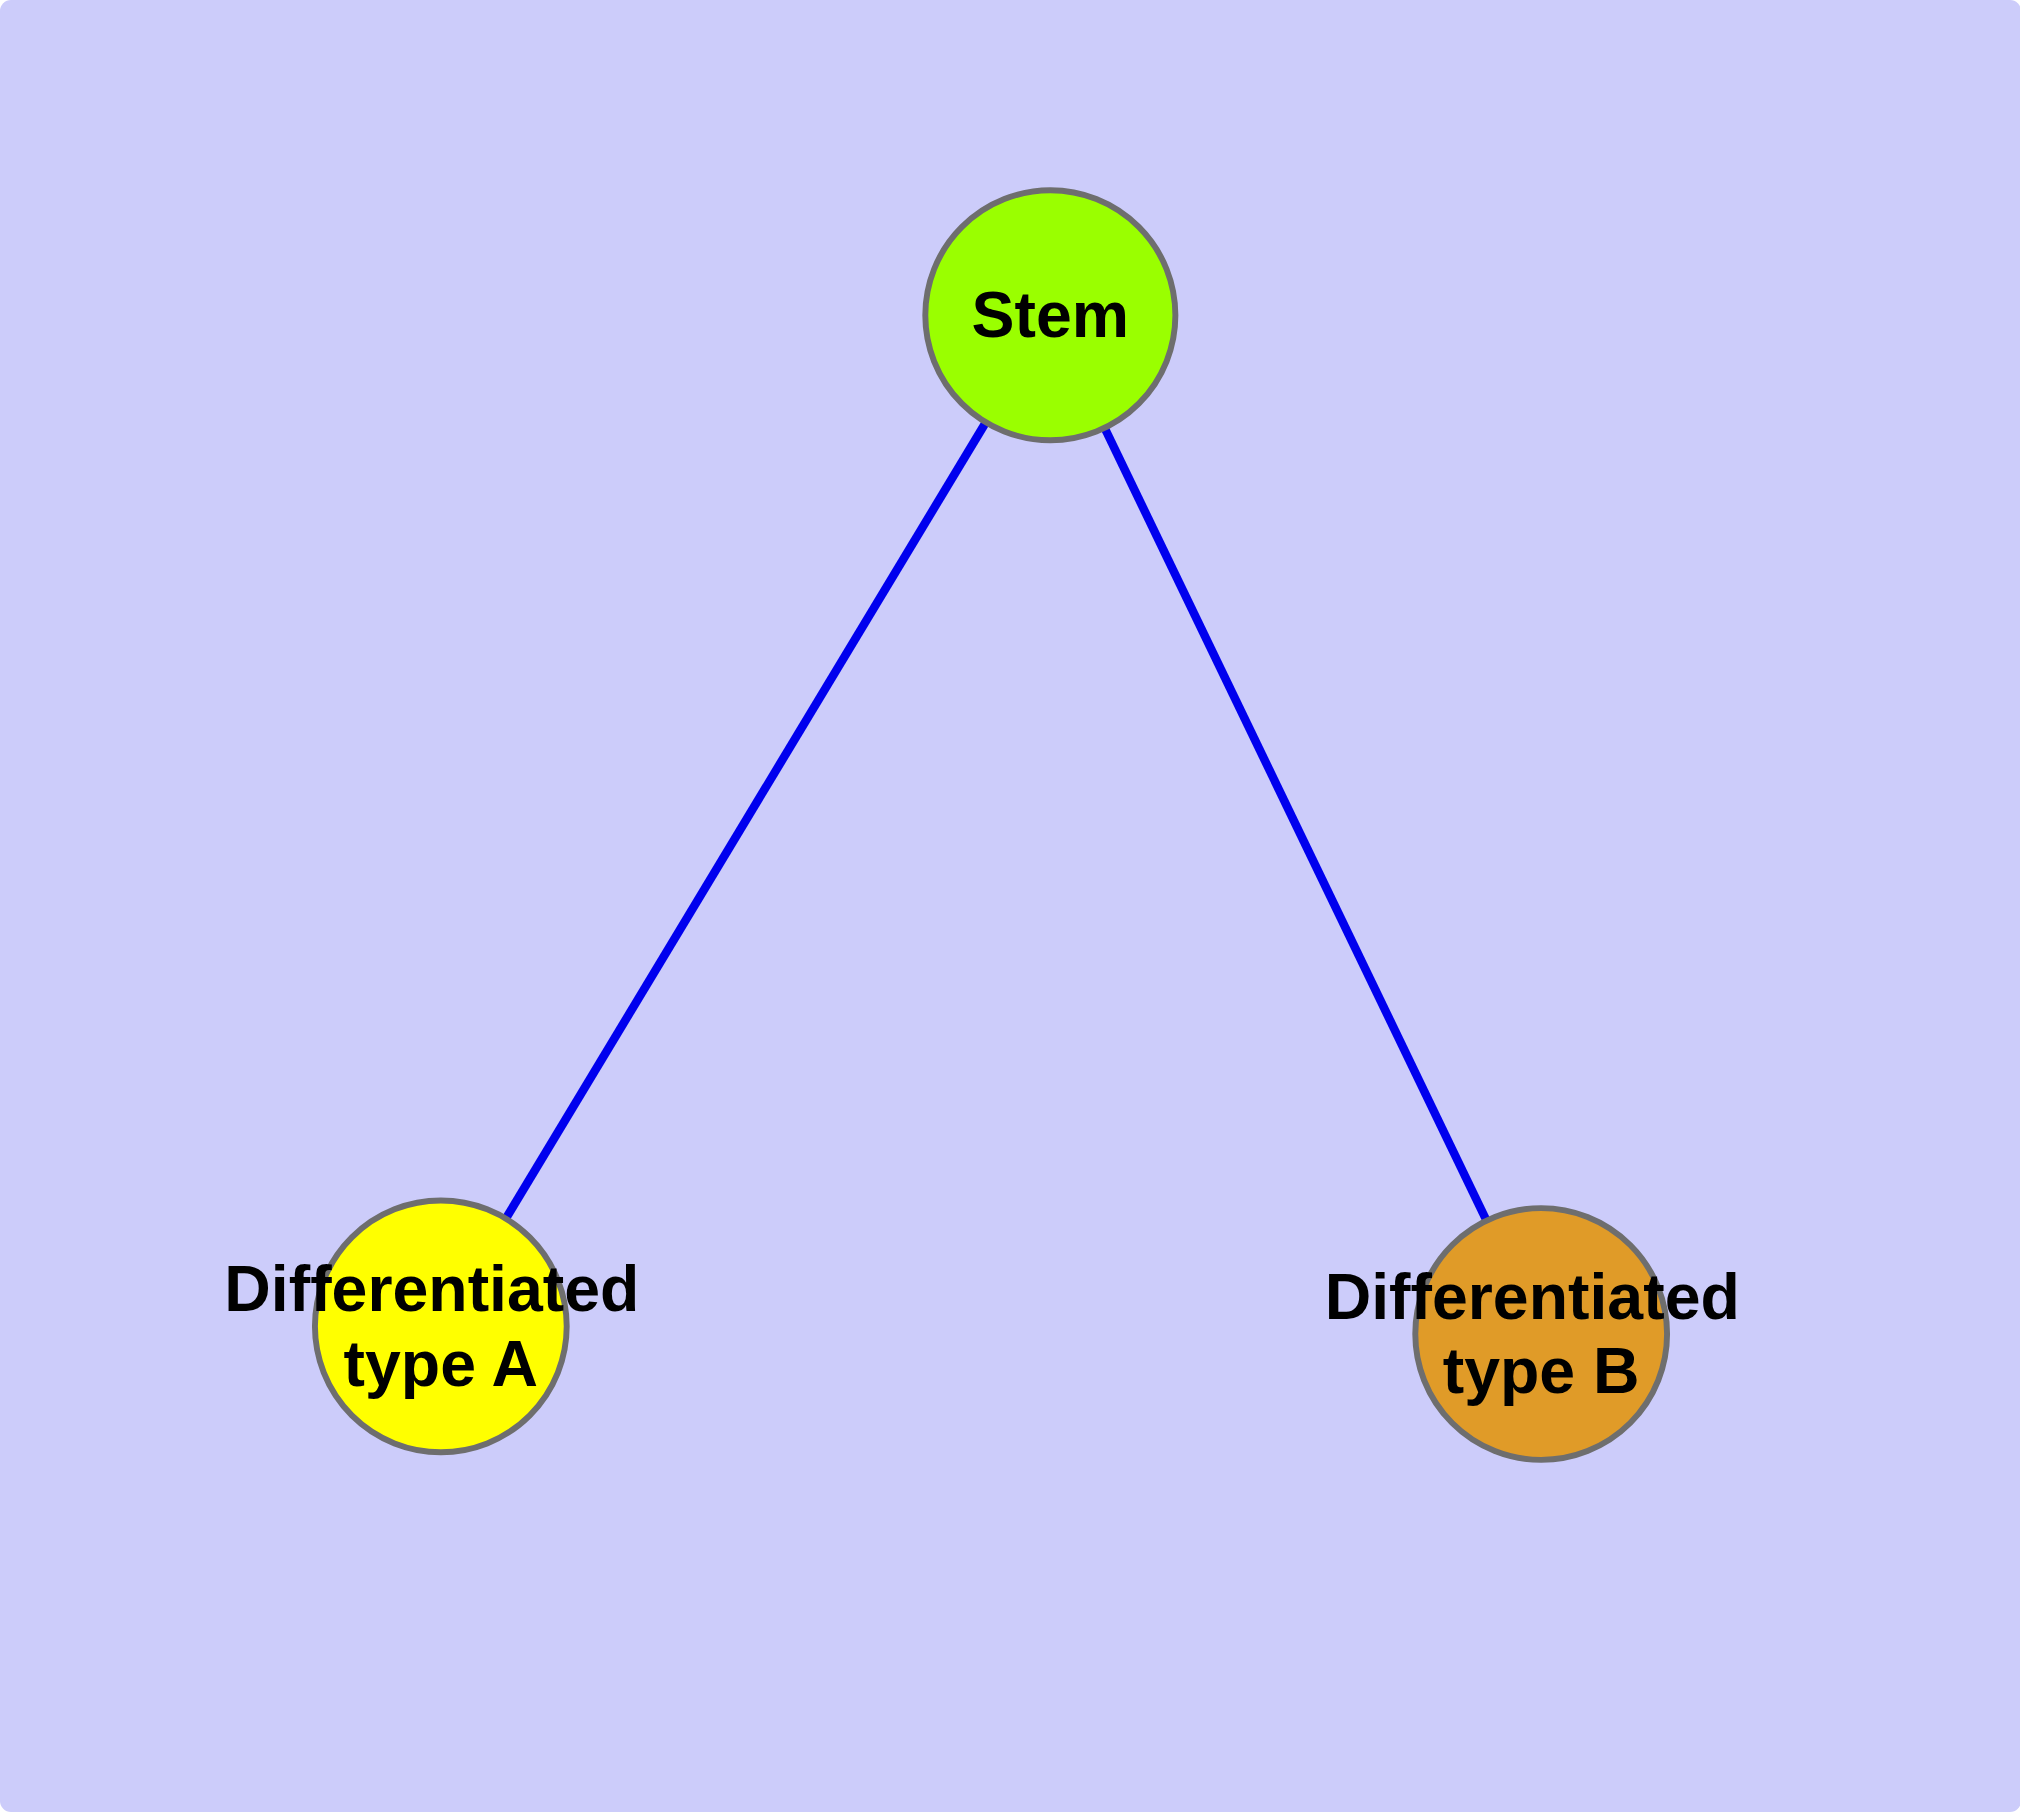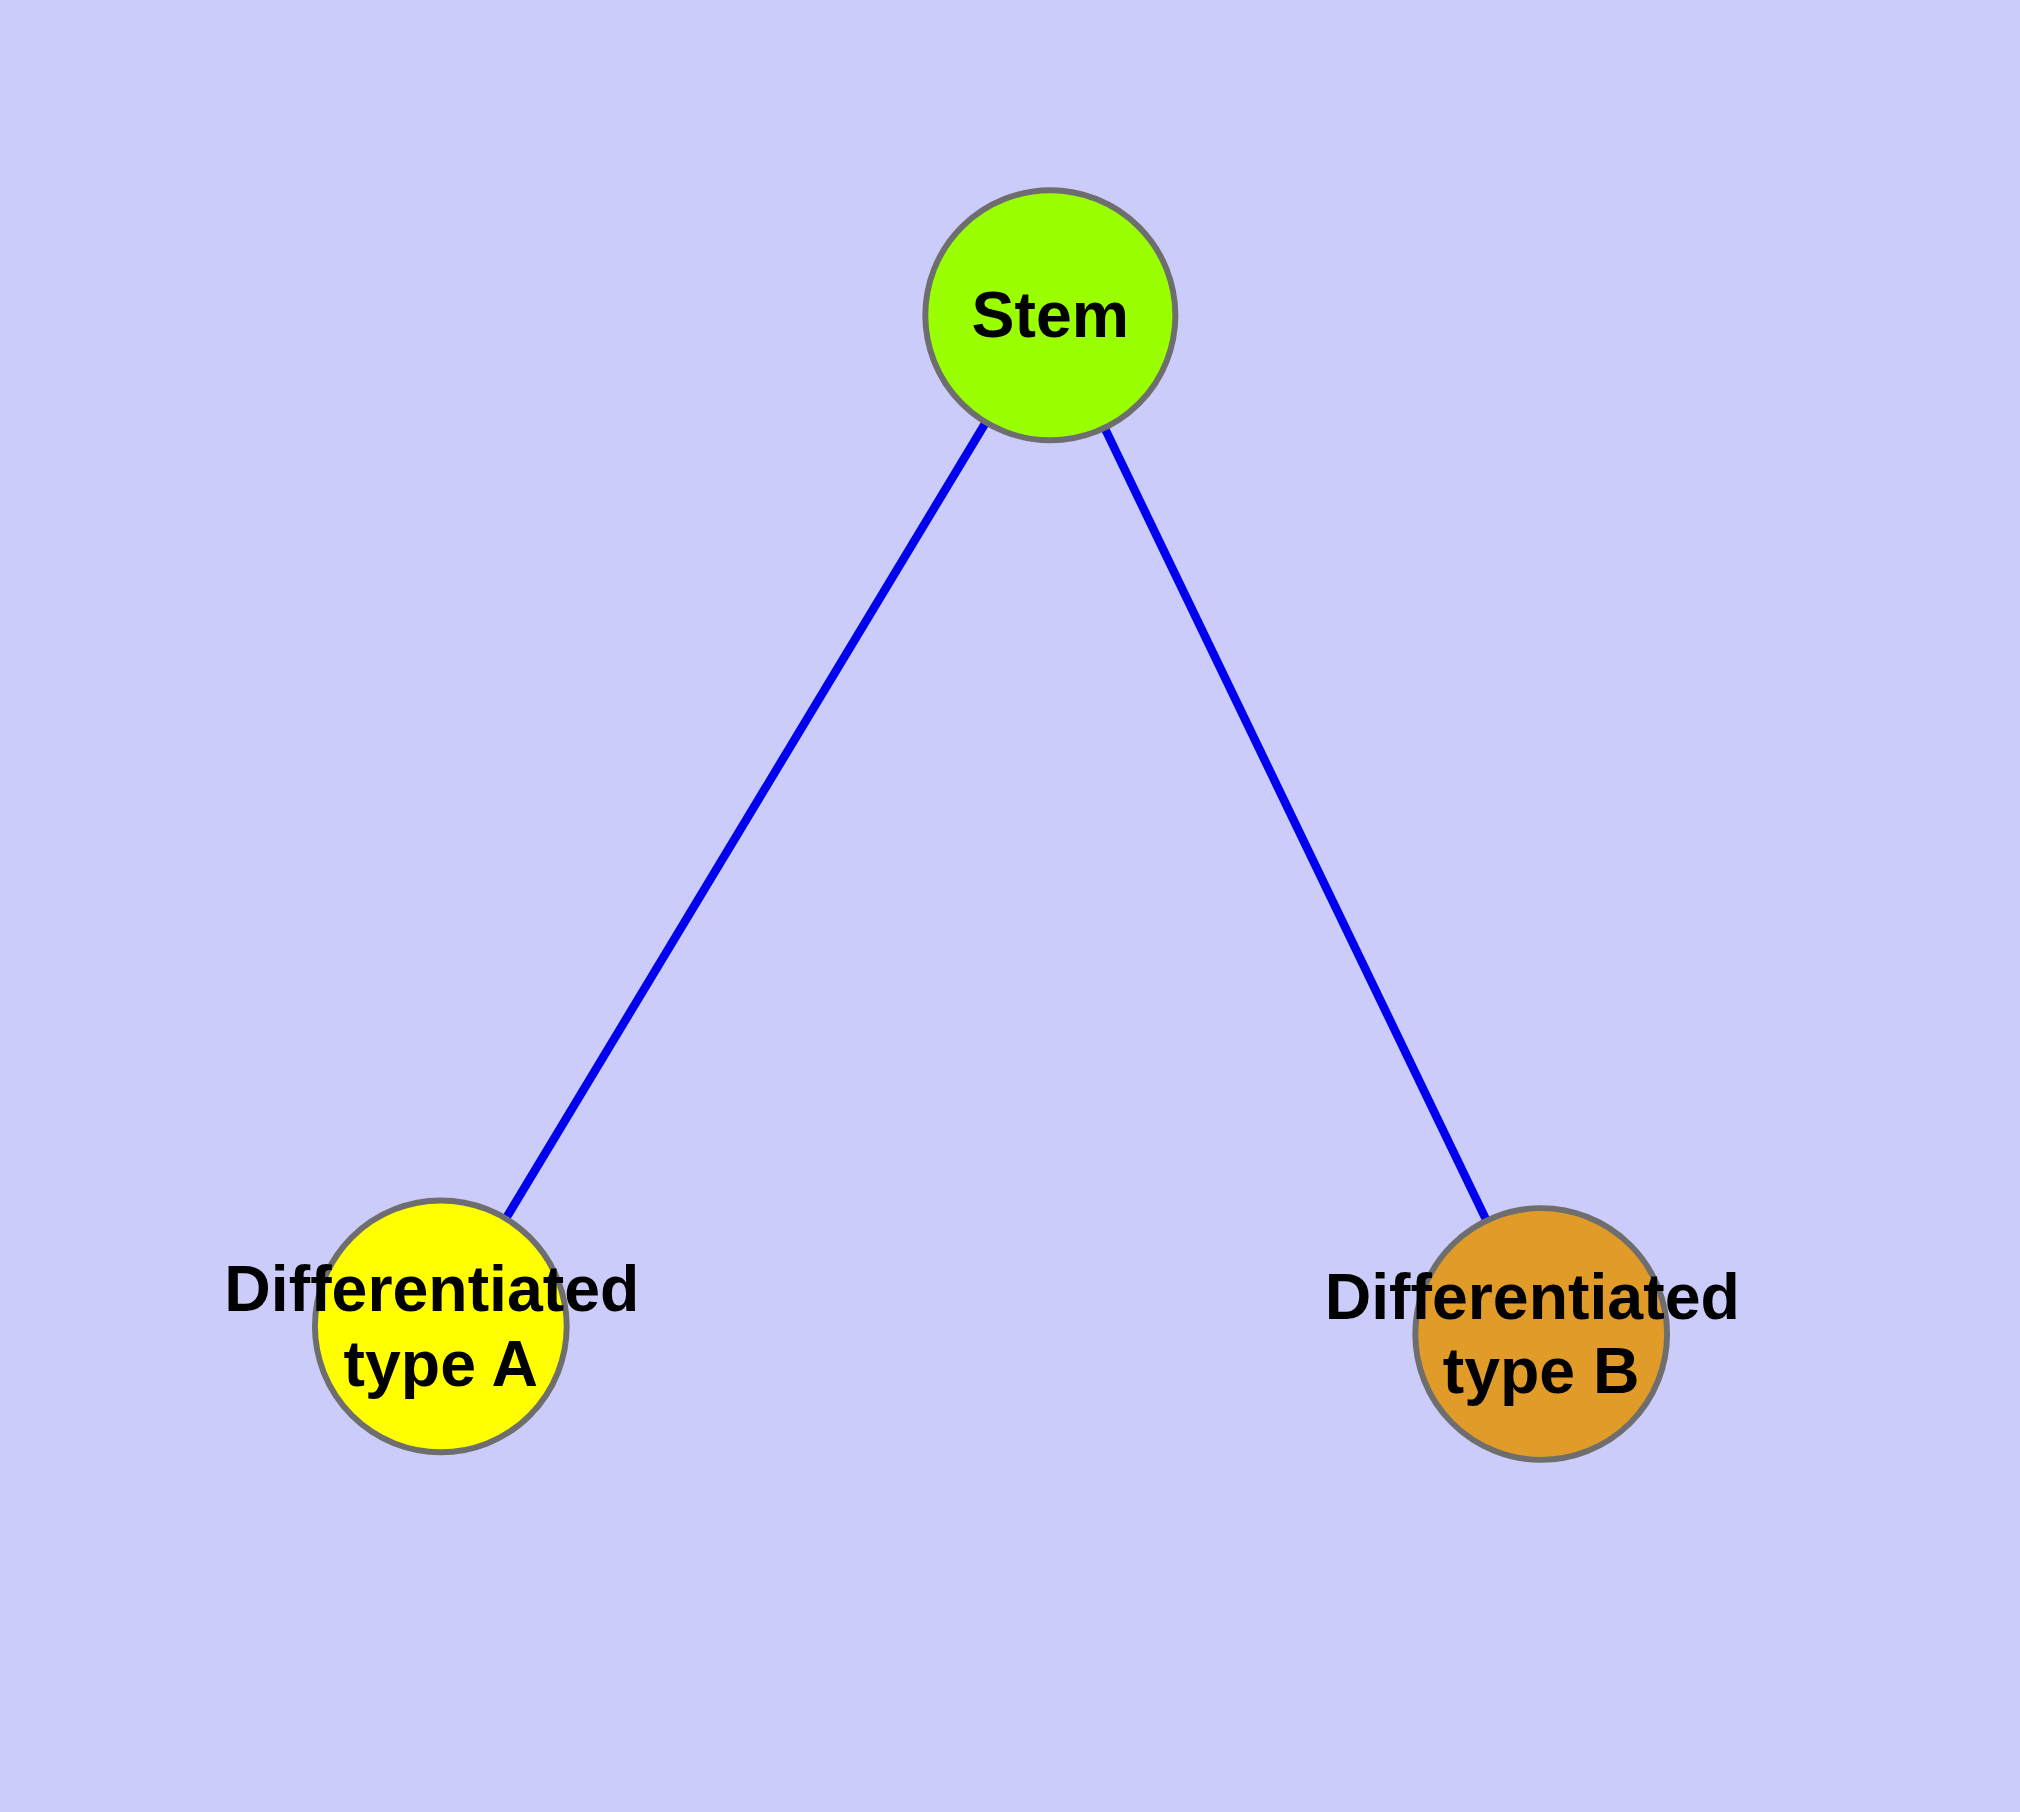--- a/index.html
+++ b/index.html
@@ -27,21 +27,21 @@
     font-family: "Liberation Sans", sans-serif;
     font-weight: bold;
     fill: #000000;
     text-anchor: middle;
     dominant-baseline: central;
   }
 </style>
 </head>
 <body>
 
-<div id="canvas" style="width: 2021px; height: 1812px;">
+<div id="canvas" style="width: 2021px; height: 1812px; border-radius: 11px;">
   <svg id="graph-svg" viewBox="0 0 2384 2138" preserveAspectRatio="none" xmlns="http://www.w3.org/2000/svg">
 
     <rect id="bg-rect" x="0" y="0" width="2384" height="2138" fill="#ccccfa"></rect>
 
     <g id="edge-layer">
       <line id="edge-stem-to-a" x1="1163.120955085606" y1="497.90222612360503" x2="596.3952288934034" y2="1438.241296147663" stroke="#0000ee" stroke-width="10" stroke-linecap="butt"></line>
       <line id="edge-stem-to-b" x1="1302.7940842647047" y1="504.4360782144645" x2="1753.7719423729504" y2="1440.6629960833964" stroke="#0000ee" stroke-width="10" stroke-linecap="butt"></line>
     </g>
 
     <g id="node-layer">

